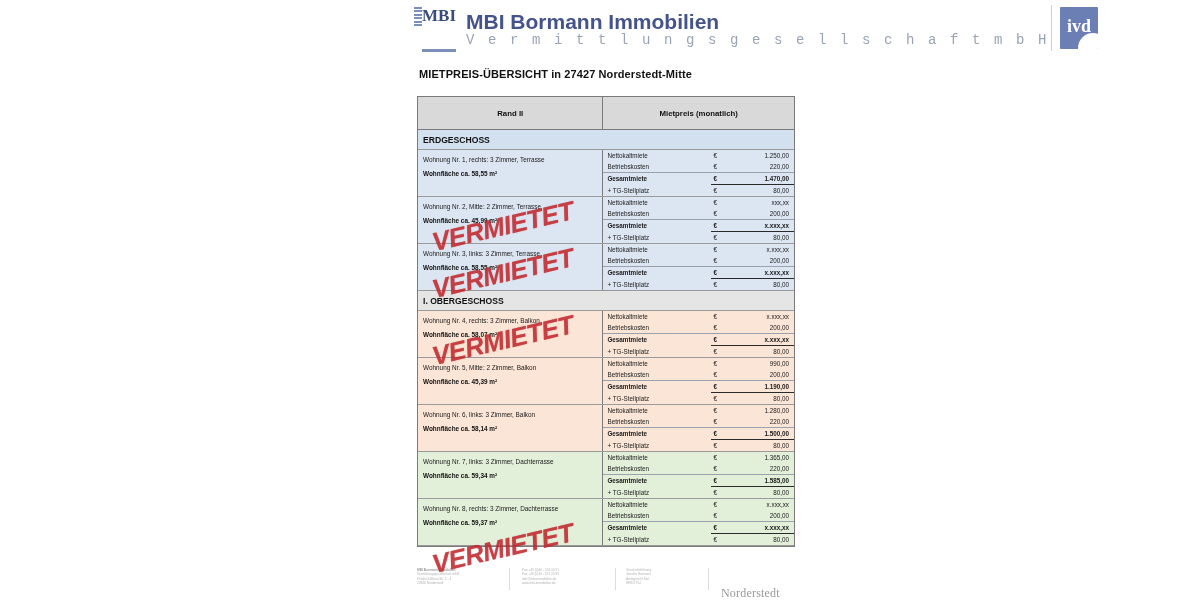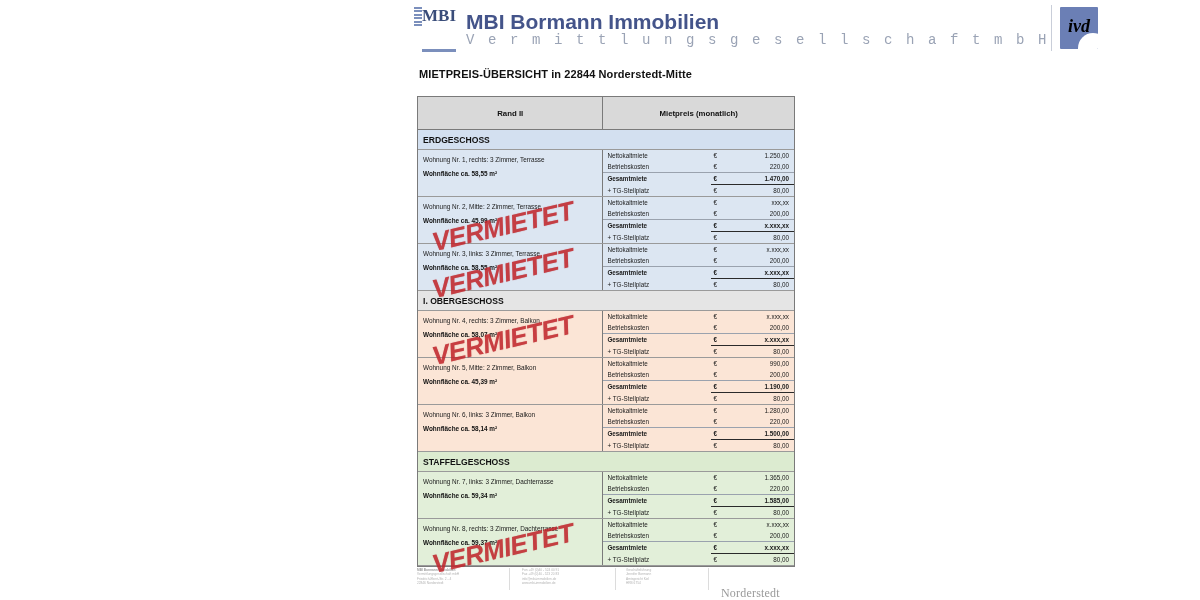--- a/index.html
+++ b/index.html
@@ -86,24 +86,23 @@
     right: -10px; bottom: -14px;
     width: 30px; height: 30px;
     background: #ffffff;
     border-radius: 50%;
   }
   .ivd-text {
     position: absolute;
     left: 0; right: 0; top: 9px;
     text-align: center;
     font-family: "Liberation Serif", serif;
-    font-style: italic;
     font-weight: bold;
     font-size: 18px;
-    color: #000000;
+    color: #ffffff;
     z-index: 2;
   }
 
   
   .doc-title {
     position: absolute;
     left: 419px; top: 68px;
     font-size: 11px;
     font-weight: bold;
     color: #111111;
@@ -261,21 +260,21 @@
     <div class="brand-block">
       <div class="brand-name">MBI Bormann Immobilien</div>
       <div class="brand-sub">V e r m i t t l u n g s g e s e l l s c h a f t   m b H</div>
     </div>
     <div class="brand-divider"></div>
     <div class="ivd-logo">
       <div class="ivd-text">ivd</div>
     </div>
   </div>
 
-  <div class="doc-title">MIETPREIS-ÜBERSICHT in 22844 Norderstedt-Mitte</div>
+  <div class="doc-title">MIETPREIS-ÜBERSICHT in 27427 Norderstedt-Mitte</div>
 
   <div class="table-wrap">
     <table class="rent">
       <tbody id="rent-body">
           <tr class="head-row">
             <td class="col-left">Rand II</td>
             <td class="col-right">Mietpreis (monatlich)</td>
           </tr>
           <tr class="section tint-eg-h">
             <td colspan="2">ERDGESCHOSS</td>
@@ -467,23 +466,20 @@
                     <td class="amt">1.500,00</td>
                   </tr>
                   <tr>
                     <td class="lbl">+ TG-Stellplatz</td>
                     <td class="cur">€</td>
                     <td class="amt">80,00</td>
                   </tr>
                 </tbody>
               </table>
             </td>
-          </tr>
-          <tr class="section tint-sg-h">
-            <td colspan="2">STAFFELGESCHOSS</td>
           </tr>
           <tr class="unit tint-sg">
             <td class="desc col-left">
               <div class="desc-line1">Wohnung Nr. 7, links: 3 Zimmer, Dachterrasse</div>
               <div class="desc-line2">Wohnfläche ca. 59,34 m²</div>
             </td>
             <td class="prices col-right">
               <table class="price">
                 <tbody>
                   <tr>

